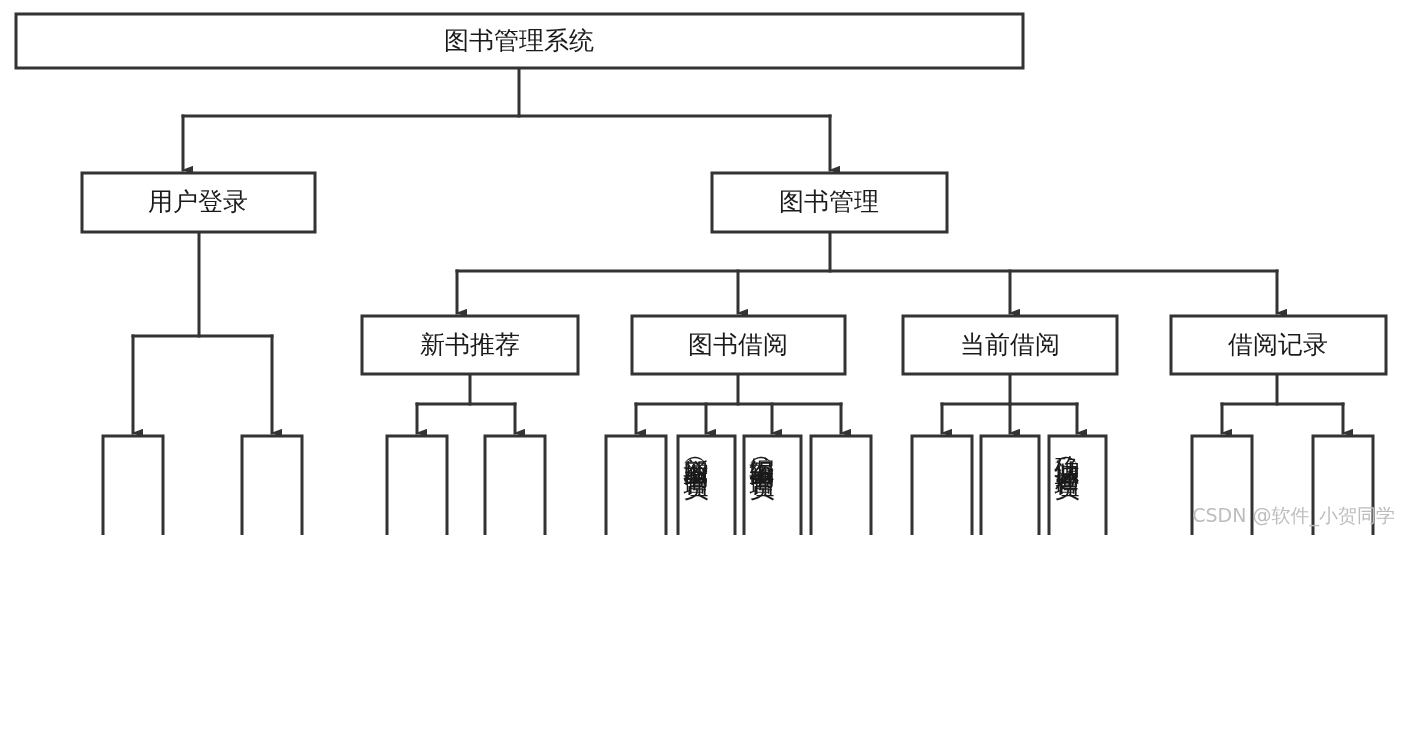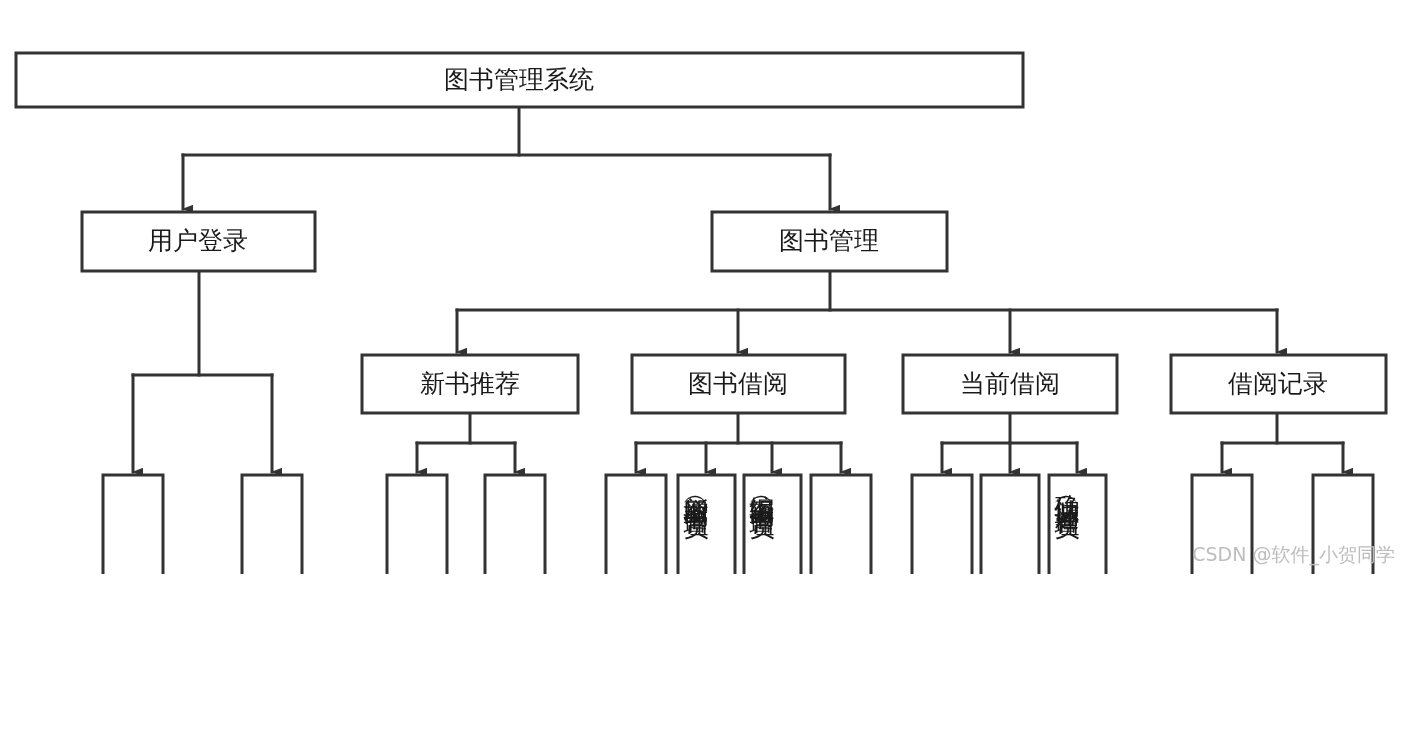--- a/index.html
+++ b/index.html
@@ -9,21 +9,20 @@
   }
   body {
     font-family: "DejaVu Sans", "Liberation Sans", sans-serif;
   }
   #diagram-root {
     position: relative;
     width: 1405px;
     height: 535px;
     background: #ffffff;
     overflow: hidden;
-    margin-top: 39px;
   }
   svg#flow {
     position: absolute;
     top: 0;
     left: 0;
     width: 1405px;
     height: 747px;
   }
   .node-rect {
     fill: #ffffff;

